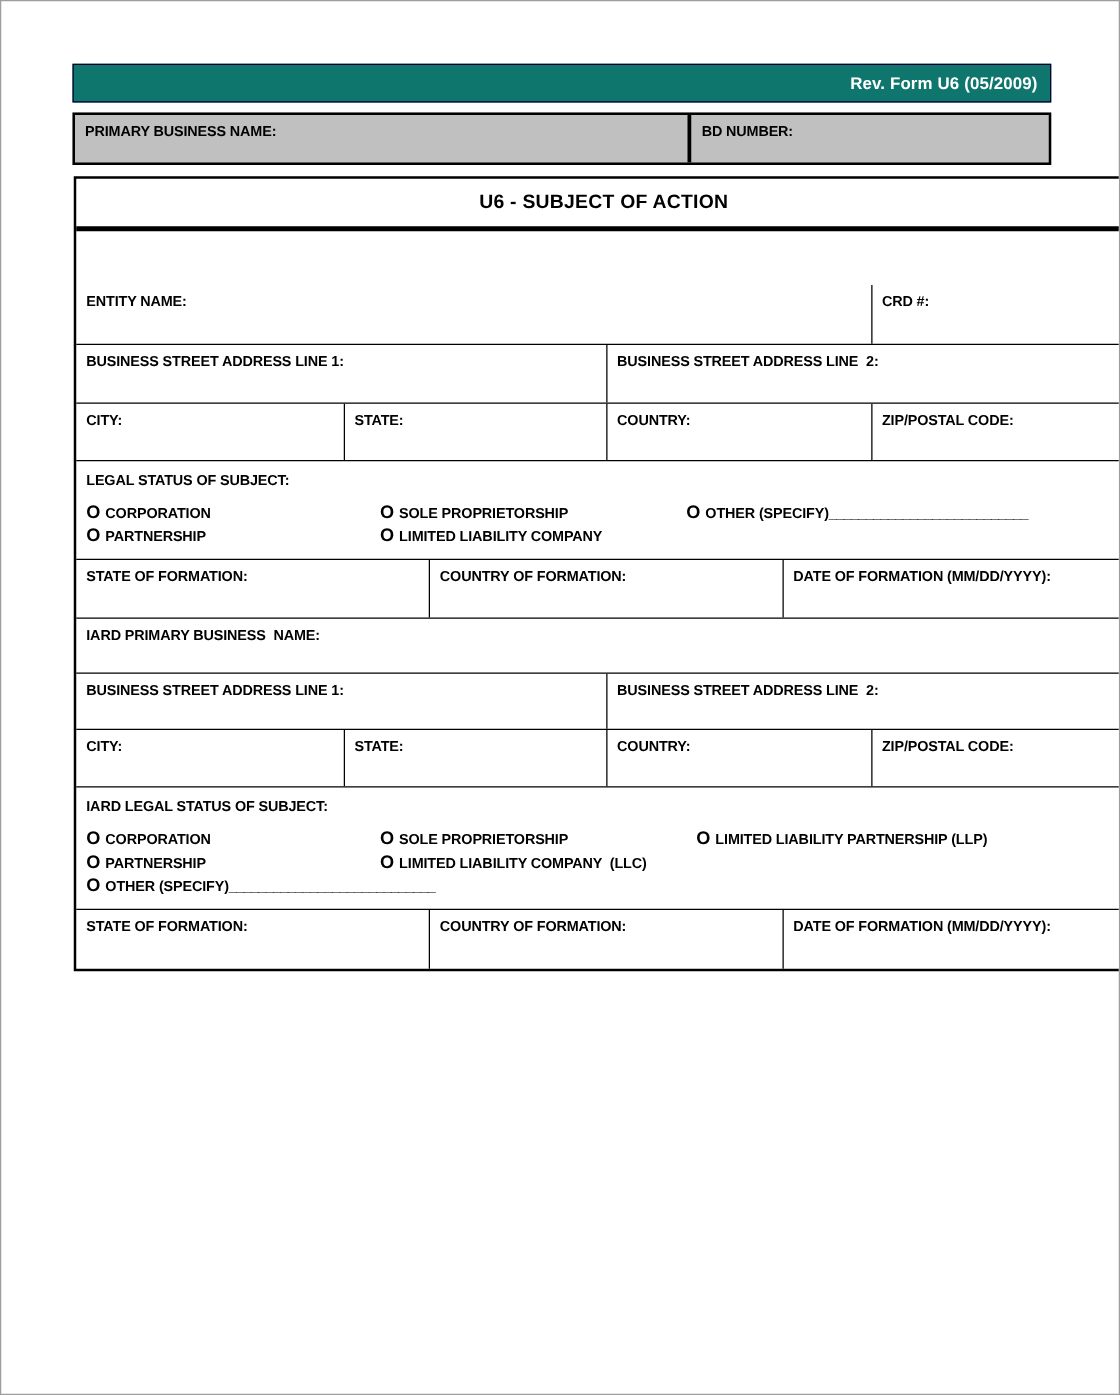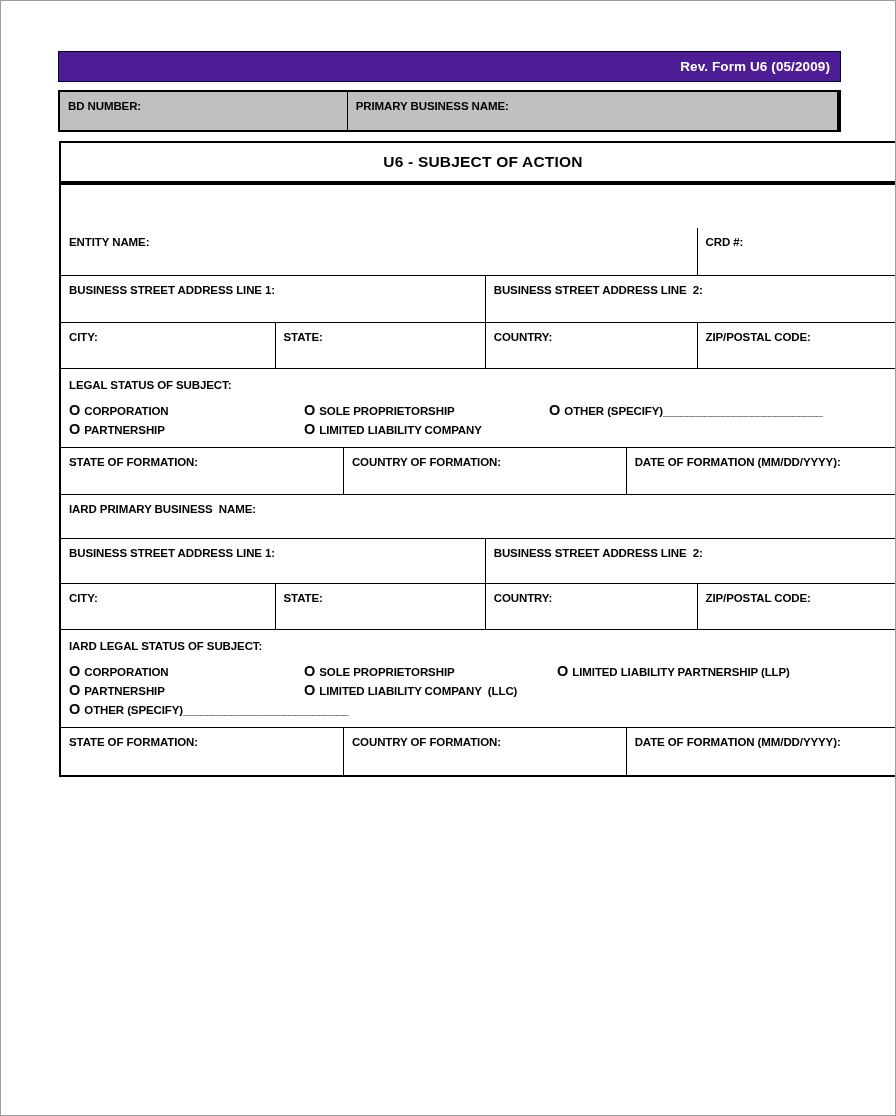--- a/index.html
+++ b/index.html
@@ -2,21 +2,21 @@
 <html><head>
 <meta charset="utf-8">
 <style>
   * { margin:0; padding:0; box-sizing:border-box; }
   html,body { background:#ffffff; }
   body { font-family:"Liberation Sans", sans-serif; }
   .page { position:relative; width:896px; height:1116px; background:#ffffff; border:1px solid #9e9e9e; overflow:hidden; }
 
   
   .rev-bar { position:absolute; left:57px; top:50px; width:783px; height:31px;
-             background:#4c1d95; border:1px solid #000033;
+             background:#0f766e; border:1px solid #000033;
              display:flex; align-items:center; justify-content:flex-end; }
   .rev-bar .rev-text { color:#ffffff; font-weight:bold; font-size:13.5px; padding-right:10px; letter-spacing:0.1px; }
 
   
   .top-bar { position:absolute; left:57px; top:89px; width:783px; height:42px;
              background:#C0C0C0; border:2px solid #000000; display:flex; }
   .top-bar .cell { padding:4px 8px; }
   .top-bar .c1 { width:63.2%; border-right:2px solid #000000; }
   .top-bar .c2 { flex:1; }
 
@@ -64,25 +64,25 @@
 </head>
 <body>
 
 <div class="page">
 
   <div class="rev-bar">
     <span class="rev-text">Rev. Form U6 (05/2009)</span>
   </div>
 
   <div class="top-bar">
+    <div class="cell c1">
+      <span class="lbl">PRIMARY BUSINESS NAME:</span>
+    </div>
     <div class="cell c2">
       <span class="lbl">BD NUMBER:</span>
-    </div>
-    <div class="cell c1">
-      <span class="lbl">PRIMARY BUSINESS NAME:</span>
     </div>
   </div>
 
   <div class="form">
 
     <div class="row r-title">
       <span class="title-text">U6 - SUBJECT OF ACTION</span>
     </div>
 
     <div class="row r-entity">

